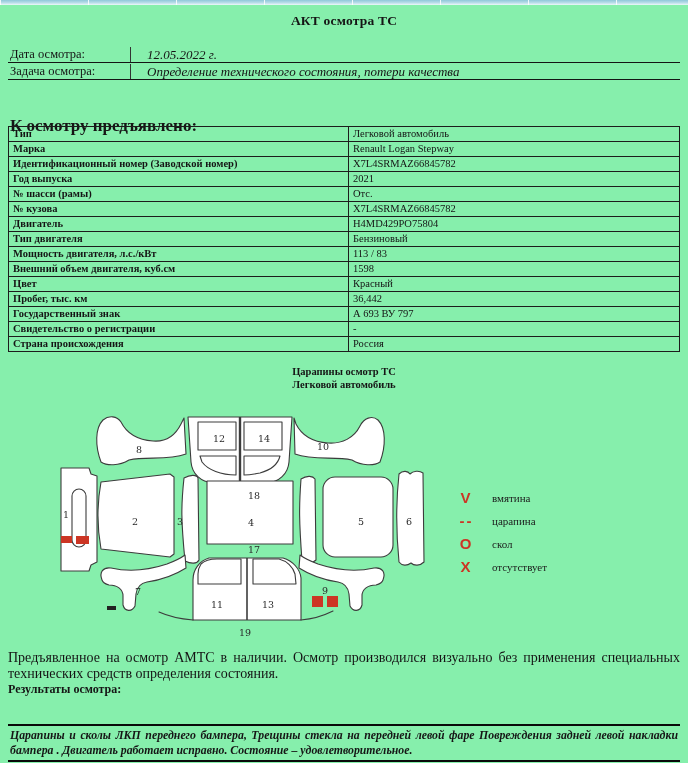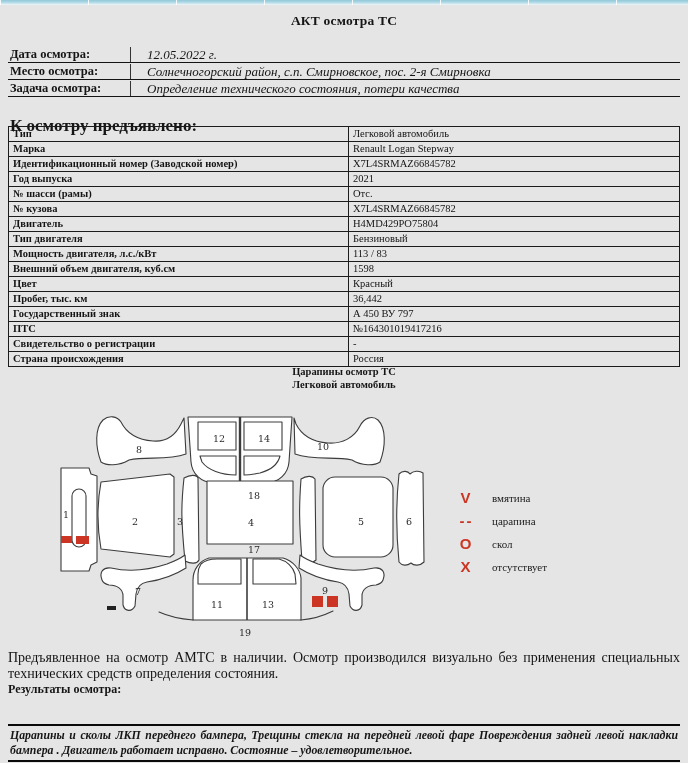--- a/index.html
+++ b/index.html
@@ -1,30 +1,30 @@
 <!DOCTYPE html>
 <html><head>
 <meta charset="utf-8">
 <style>
   * { margin:0; padding:0; box-sizing:border-box; }
   html,body { width:688px; height:763px; background:#fdfdfc; overflow:hidden;
     font-family:"Liberation Serif", serif; color:#151515; }
-  .page { position:relative; width:688px; height:763px; background:#e5e5e5; }
+  .page { position:relative; width:688px; height:763px; background:#86efac; }
 
   .topbar { position:absolute; top:0; left:0; width:688px; height:5px;
     background-image:
       repeating-linear-gradient(90deg, rgba(255,255,255,.85) 0 1px, rgba(255,255,255,0) 1px 88px),
       linear-gradient(180deg,#8fc7da 0%, #b9dde9 55%, #eef7fa 100%); }
 
   .doc-title { position:absolute; top:13px; left:0; width:688px; text-align:center;
     font-weight:bold; font-size:13.5px; letter-spacing:.2px; }
 
   .hdr { position:absolute; top:46px; left:8px; width:672px; }
   .hdr-row { display:flex; align-items:flex-end; height:17px; border-bottom:1.5px solid #141414; }
-  .hdr-label { width:122px; font-weight:bold; font-size:12.5px; padding-left:2px; line-height:15px;margin-top:8px; }
+  .hdr-label { width:122px; font-weight:normal; font-size:12.5px; padding-left:2px; line-height:15px;margin-top:8px; }
   .hdr-value { flex:1; border-left:1.2px solid #333; padding-left:16px;
     font-style:italic; font-size:13px; line-height:15px; }
 
   .tbl-heading { position:absolute; top:116px; left:10px; font-weight:bold; font-size:17px; }
 
   table.veh { position:absolute; top:126px; left:8px; width:672px;
     border-collapse:collapse; table-layout:fixed; }
   table.veh td { border:1px solid #1c1c1c; font-size:10.5px; line-height:12px;
     padding:1px 4px; height:15px; overflow:hidden; white-space:nowrap; }
   table.veh td.k { width:340px; font-weight:bold; }
@@ -61,24 +61,20 @@
   <div class="topbar"></div>
 
   <div class="doc-title">АКТ осмотра ТС</div>
 
   <div class="hdr">
     <div class="hdr-row">
       <div class="hdr-label">Дата осмотра:</div>
       <div class="hdr-value">12.05.2022 г.</div>
     </div>
     <div class="hdr-row">
-      <div class="hdr-label">Место осмотра:</div>
-      <div class="hdr-value">Солнечногорский район, с.п. Смирновское, пос. 2-я Смирновка</div>
-    </div>
-    <div class="hdr-row">
       <div class="hdr-label">Задача осмотра:</div>
       <div class="hdr-value">Определение технического состояния, потери качества</div>
     </div>
   </div>
 
   <div class="tbl-heading">К осмотру предъявлено:</div>
 
   <table class="veh">
     <tbody>
       <tr>
@@ -124,25 +120,21 @@
       <tr>
           <td class="k">Цвет</td>
           <td>Красный</td>
         </tr>
       <tr>
           <td class="k">Пробег, тыс. км</td>
           <td>36,442</td>
         </tr>
       <tr>
           <td class="k">Государственный знак</td>
-          <td>А 450 ВУ 797</td>
-        </tr>
-      <tr>
-          <td class="k">ПТС</td>
-          <td>№164301019417216</td>
+          <td>А 693 ВУ 797</td>
         </tr>
       <tr>
           <td class="k">Свидетельство о регистрации</td>
           <td>-</td>
         </tr>
       <tr>
           <td class="k">Страна происхождения</td>
           <td>Россия</td>
         </tr>
     </tbody>

